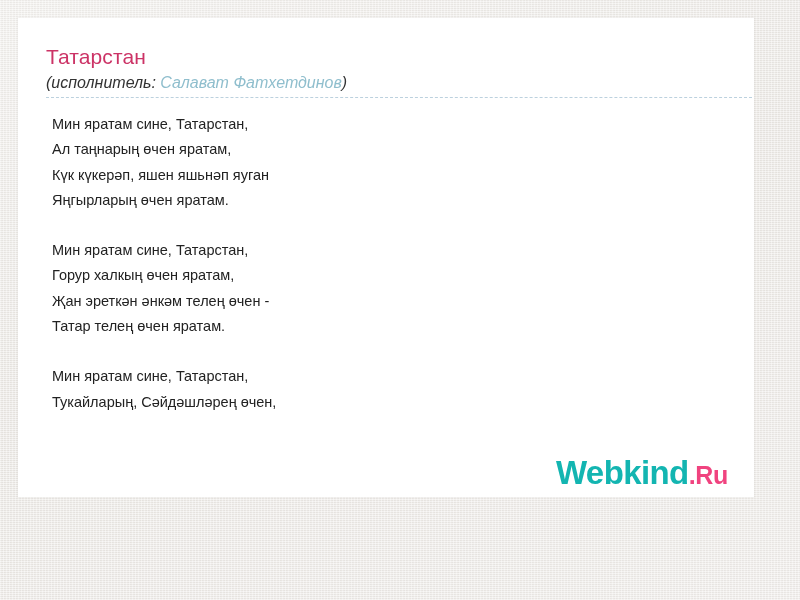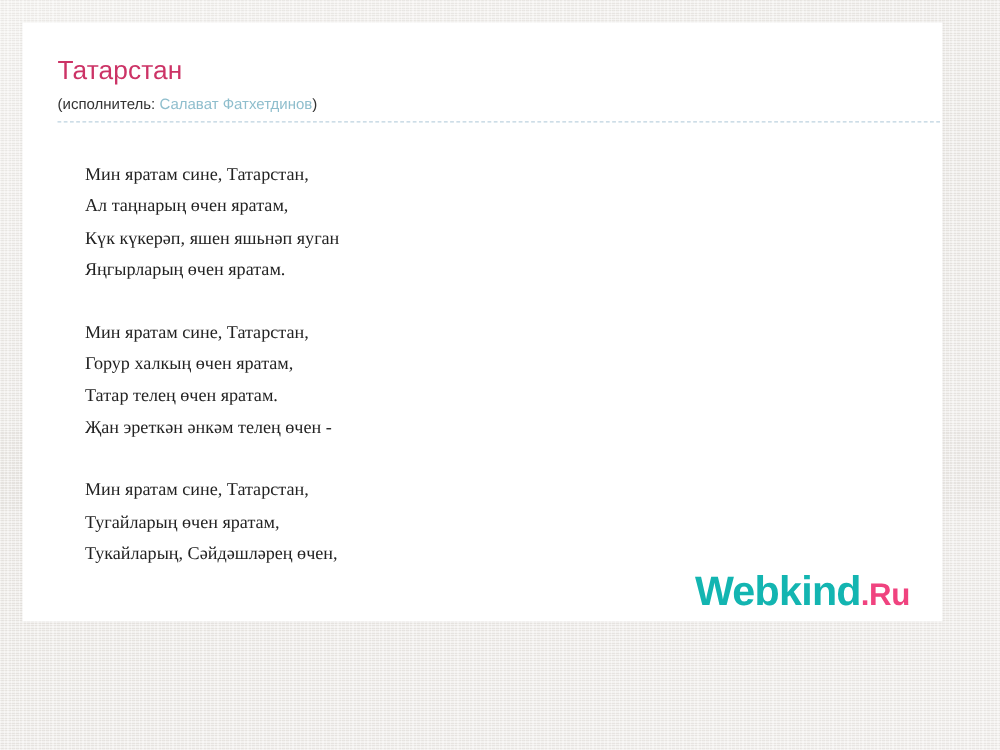--- a/index.html
+++ b/index.html
@@ -48,24 +48,25 @@
     margin: 0;
     font-size: 21px;
     font-weight: 400;
     line-height: 26px;
     color: #cc3366;
     letter-spacing: 0.1px;
   }
 
   .byline {
     margin: 4px 0 0 0;
-    font-size: 12px;
+    font-size: 16px;
     line-height: 18px;
     color: #333333;
     white-space: nowrap;
+    font-style: italic;
   }
 
   .byline .paren,
   .byline .byline-label {
     color: #333333;
   }
 
   .artist-link {
     color: #8fbecd;
     text-decoration: none;
@@ -75,26 +76,26 @@
   .header-rule {
     margin-top: 5px;
     width: 706px;
     height: 0;
     border-top: 1px dashed #b9cfdd;
     opacity: 0.95;
   }
 
   
   .lyrics {
-    margin: 16px;
+    margin: 0;
     padding: 14px 0 0 6px;
     font-size: 14.5px;
     line-height: 25.3px;
     color: #222222;
-    font-family: Liberation Serif, serif;
+    font-family: Liberation Sans, sans-serif;
   }
 
   .stanza { margin: 0 0 25px 0; }
   .stanza:last-child { margin-bottom: 0; }
   .lyric-line { white-space: pre; }
 
   
   .logo {
     position: absolute;
     right: 26px;
@@ -145,27 +146,26 @@
     <div class="stanza">
       <div class="lyric-line">Мин яратам сине, Татарстан,</div>
       <div class="lyric-line">Ал таңнарың өчен яратам,</div>
       <div class="lyric-line">Күк күкерәп, яшен яшьнәп яуган</div>
       <div class="lyric-line">Яңгырларың өчен яратам.</div>
     </div>
 
     <div class="stanza">
       <div class="lyric-line">Мин яратам сине, Татарстан,</div>
       <div class="lyric-line">Горур халкың өчен яратам,</div>
+      <div class="lyric-line">Җан эреткән әнкәм телең өчен -</div>
       <div class="lyric-line">Татар телең өчен яратам.</div>
-      <div class="lyric-line">Җан эреткән әнкәм телең өчен -</div>
     </div>
 
     <div class="stanza">
       <div class="lyric-line">Мин яратам сине, Татарстан,</div>
-      <div class="lyric-line">Тугайларың өчен яратам,</div>
       <div class="lyric-line">Тукайларың, Сәйдәшләрең өчен,</div>
     </div>
 
   </div>
 
   <div class="logo">
     <div class="logo-wordmark">
       <span class="logo-main">Webkind</span><span class="logo-tld">.Ru</span>
     </div>
   </div>

